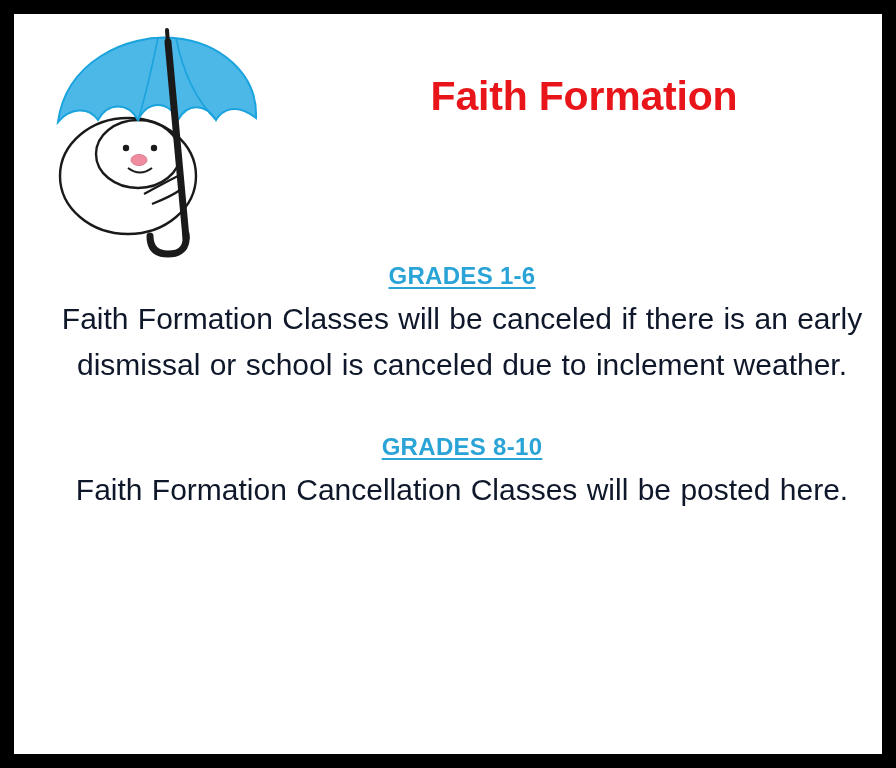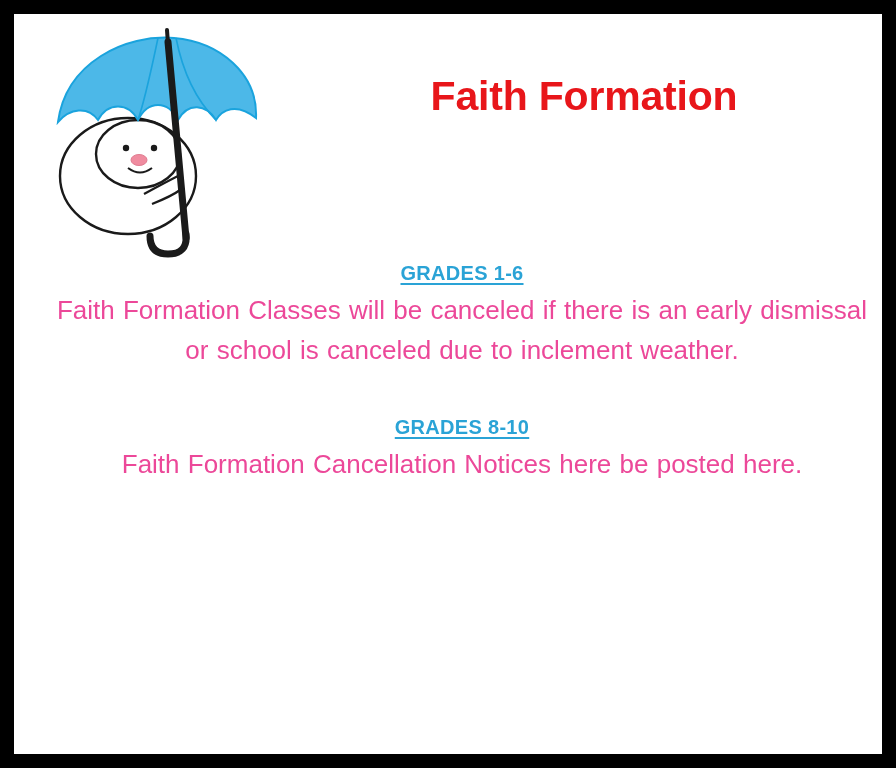--- a/index.html
+++ b/index.html
@@ -67,30 +67,30 @@
     width: 860px;
     text-align: center;
   }
 
   .section {
     margin-bottom: 0;
   }
   .section-title {
     display: inline-block;
     color: #2aa3d6;
-    font-size: 20px;
+    font-size: 24px;
     font-weight: bold;
     text-decoration: underline;
     text-underline-offset: 3px;
     letter-spacing: 0.3px;
     margin-bottom: 6px;
   }
   .section-body {
-    color: #ec4899;
-    font-size: 26px;
+    color: #0f172a;
+    font-size: 30px;
     line-height: 1.52;
     padding: 0 14px;
     word-spacing: 1px;
   }
   .gap-2 { height: 46px; }
 </style>
 </head>
 <body>
 
 <div class="notice-frame">
@@ -134,19 +134,19 @@
 
       <div class="section">
         <div class="section-title">GRADES 1-6</div>
         <div class="section-body">Faith Formation Classes  will be canceled if there is an early dismissal or school  is canceled due to inclement weather.</div>
       </div>
 
       <div class="gap-2"></div>
 
       <div class="section">
         <div class="section-title">GRADES 8-10</div>
-        <div class="section-body">Faith Formation Cancellation Notices here be posted here.</div>
+        <div class="section-body">Faith Formation Cancellation Classes will be posted here.</div>
       </div>
 
     </div>
 
   </div>
 </div>
 
 </body></html>

